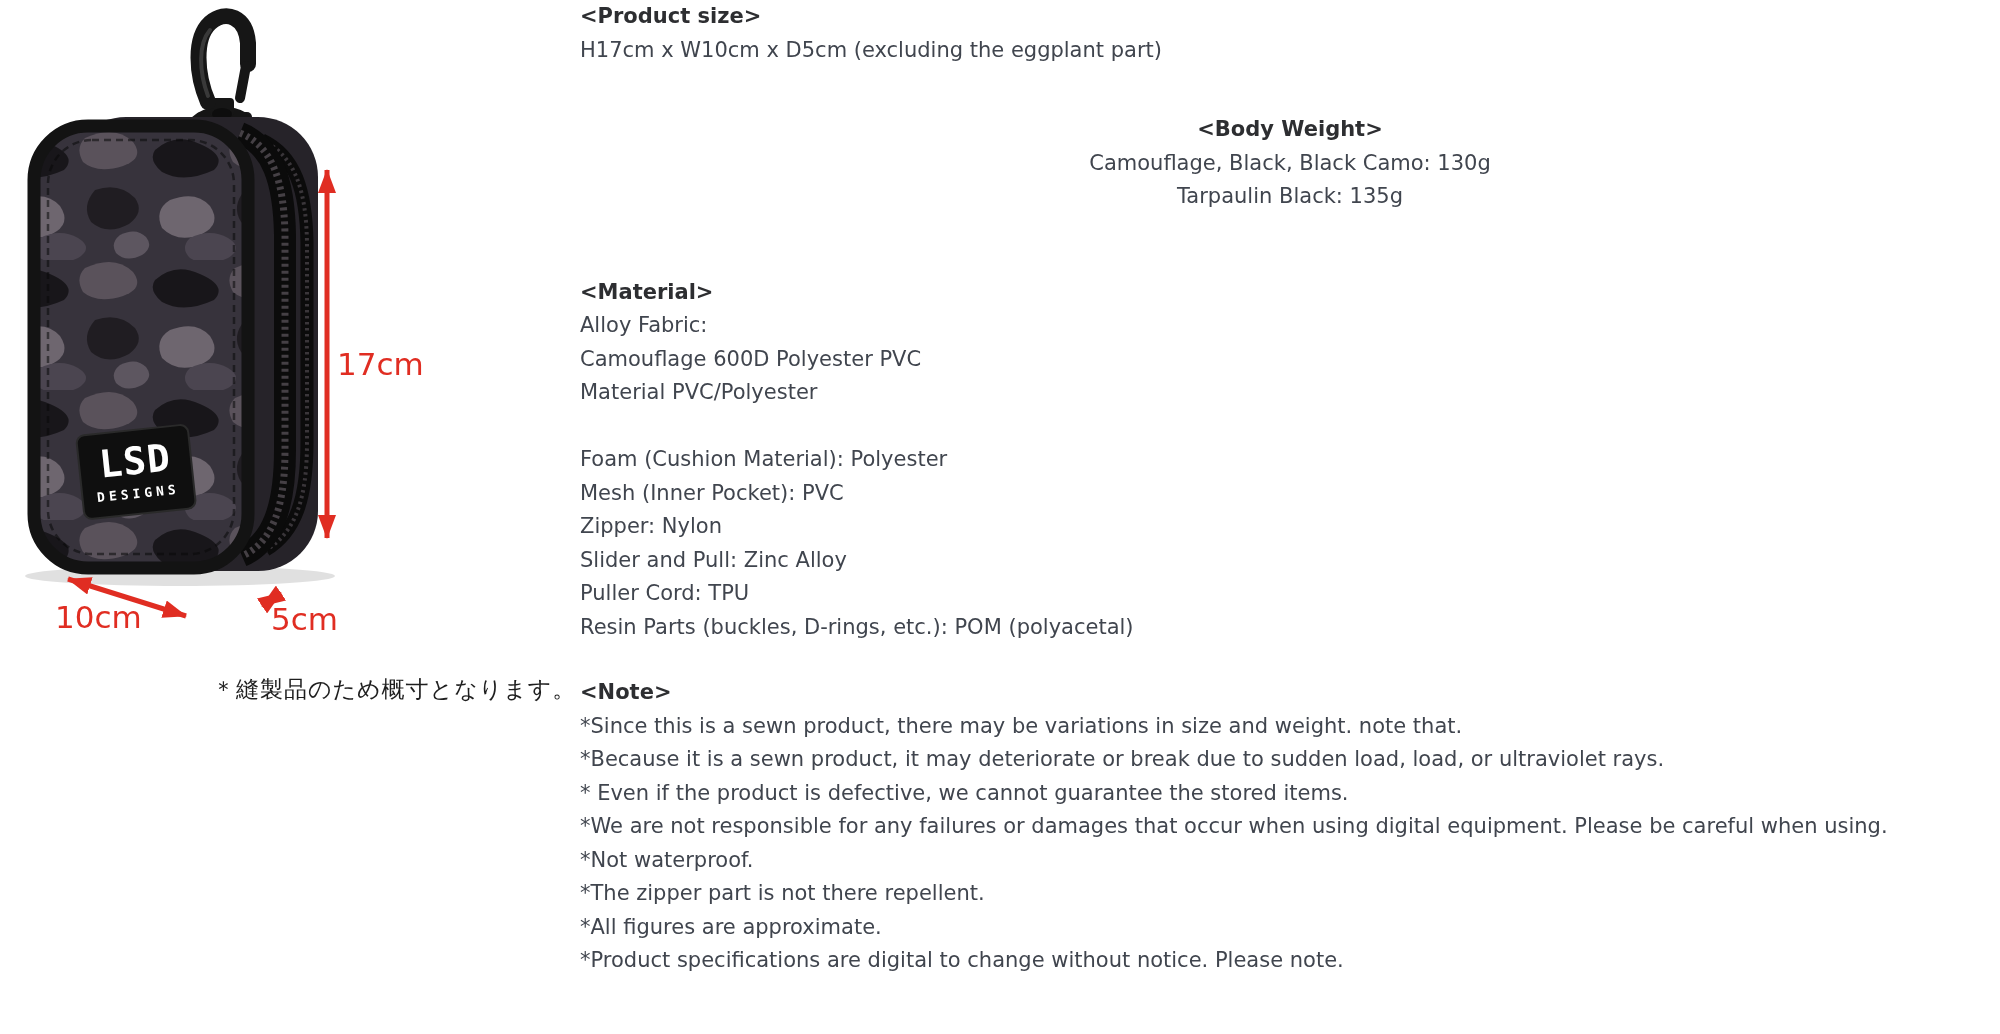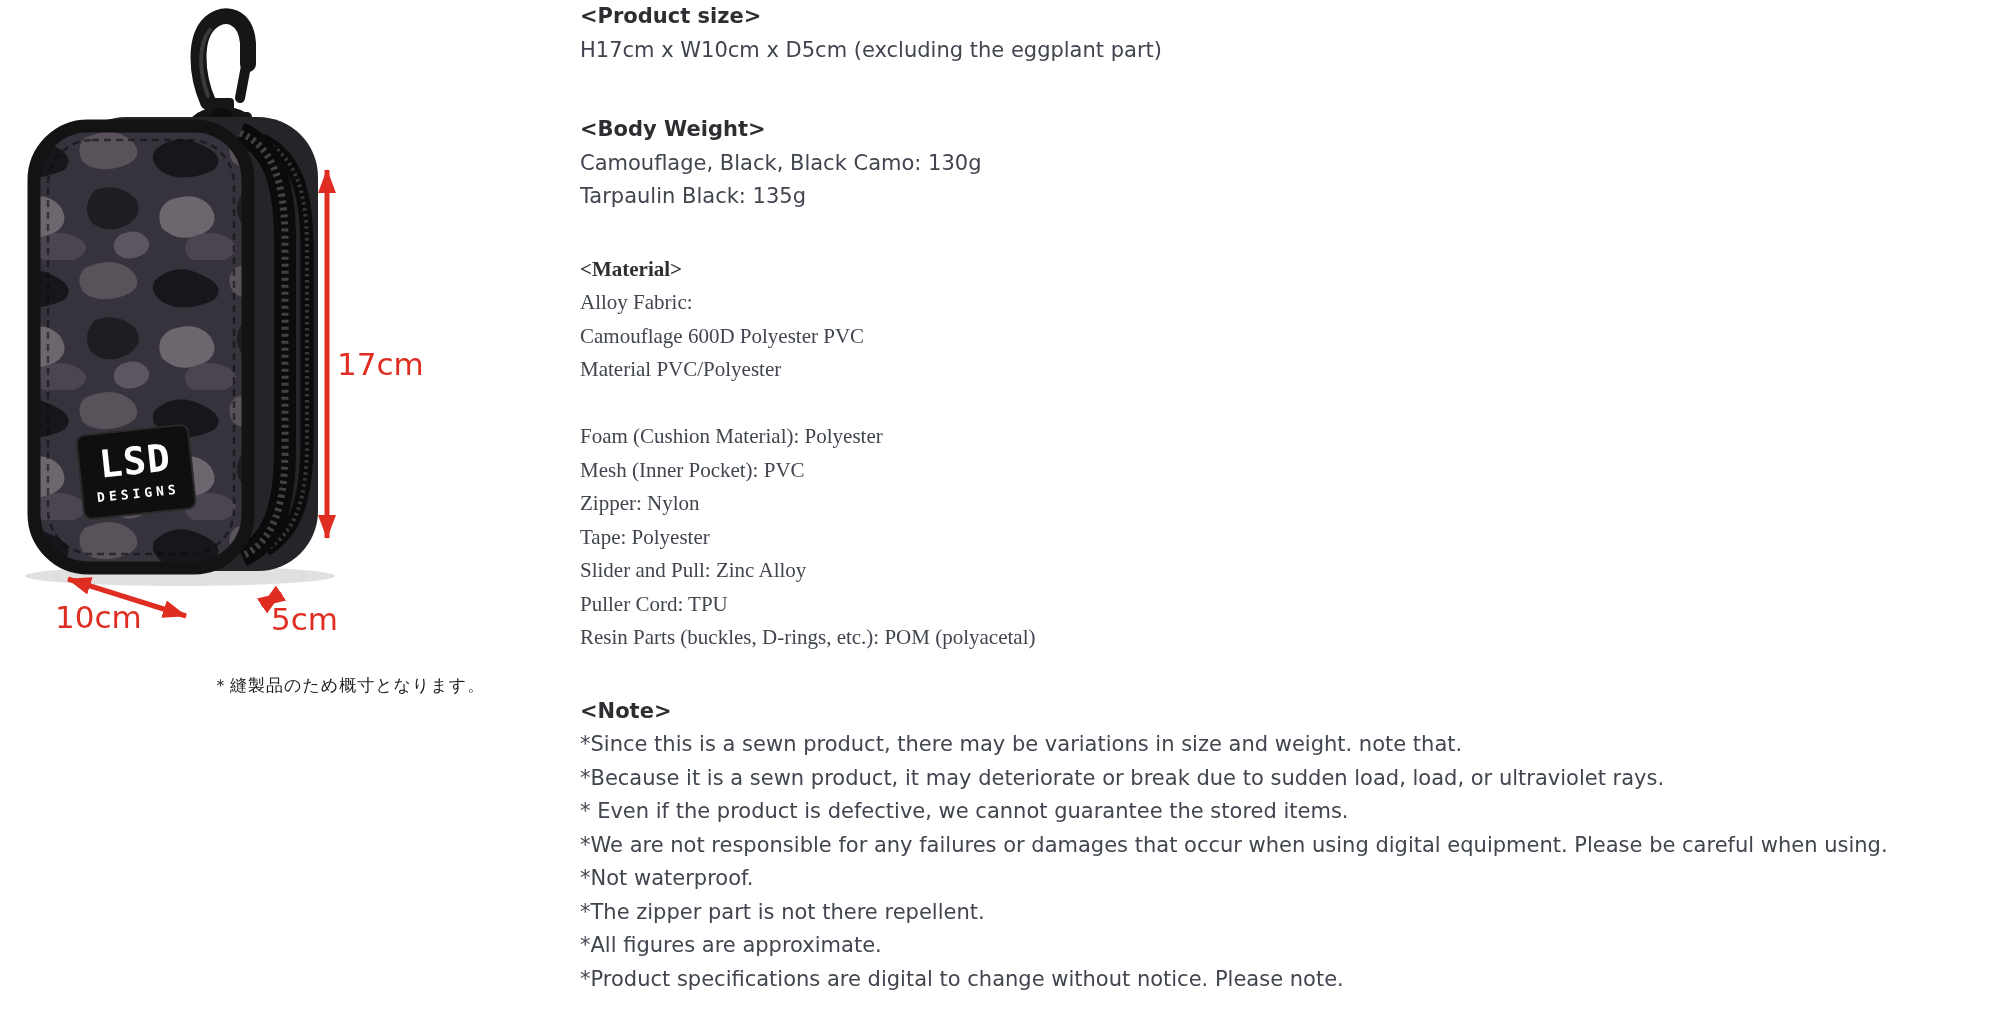--- a/index.html
+++ b/index.html
@@ -4,32 +4,32 @@
 <style>
   * { margin:0; padding:0; box-sizing:border-box; }
   body { background:#ffffff; font-family:"DejaVu Sans", sans-serif; }
   .page {
     position:relative; width:2000px; height:1034px;
     background:#ffffff; overflow:hidden;
   }
   .figure-wrap { position:absolute; left:0; top:0; width:565px; height:665px; }
   .jp-note {
     position:absolute; left:212px; top:674px;
-    font-size:17px; color:#1e1e1e; letter-spacing:1px;
+    font-size:23px; color:#1e1e1e; letter-spacing:1px;
     white-space:nowrap;
   }
   .specs {
     position:absolute; left:580px; top:0; width:1420px;
     font-size:21px; line-height:33.5px; color:#40454e;
   }
   .heading { font-weight:bold; color:#2d2e31; }
   .line { white-space:nowrap; }
   .sec-ps { margin-bottom:46px; }
-  .sec-bw { margin-bottom:39px; }
-  .sec-mat { margin-bottom:40px;font-family:Liberation Serif, serif; }
+  .sec-bw { margin-bottom:62px;text-align:center; }
+  .sec-mat { margin-bottom:32px; }
   .gap-line { height:33.5px; }
 </style>
 </head>
 <body>
 
 <div class="page">
 
   <div class="figure-wrap">
     <svg width="565" height="665" viewBox="0 0 565 665">
       <defs>
@@ -116,21 +116,20 @@
 
     <section class="sec-mat">
       <div class="heading">&lt;Material&gt;</div>
       <div class="line">Alloy Fabric:</div>
       <div class="line">Camouflage 600D Polyester PVC</div>
       <div class="line">Material PVC/Polyester</div>
       <div class="gap-line"></div>
       <div class="line">Foam (Cushion Material): Polyester</div>
       <div class="line">Mesh (Inner Pocket): PVC</div>
       <div class="line">Zipper: Nylon</div>
-      <div class="line">Tape: Polyester</div>
       <div class="line">Slider and Pull: Zinc Alloy</div>
       <div class="line">Puller Cord: TPU</div>
       <div class="line">Resin Parts (buckles, D-rings, etc.): POM (polyacetal)</div>
     </section>
 
     <section class="sec-note">
       <div class="heading">&lt;Note&gt;</div>
       <div class="line">*Since this is a sewn product, there may be variations in size and weight. note that.</div>
       <div class="line">*Because it is a sewn product, it may deteriorate or break due to sudden load, load, or ultraviolet rays.</div>
       <div class="line">* Even if the product is defective, we cannot guarantee the stored items.</div>

